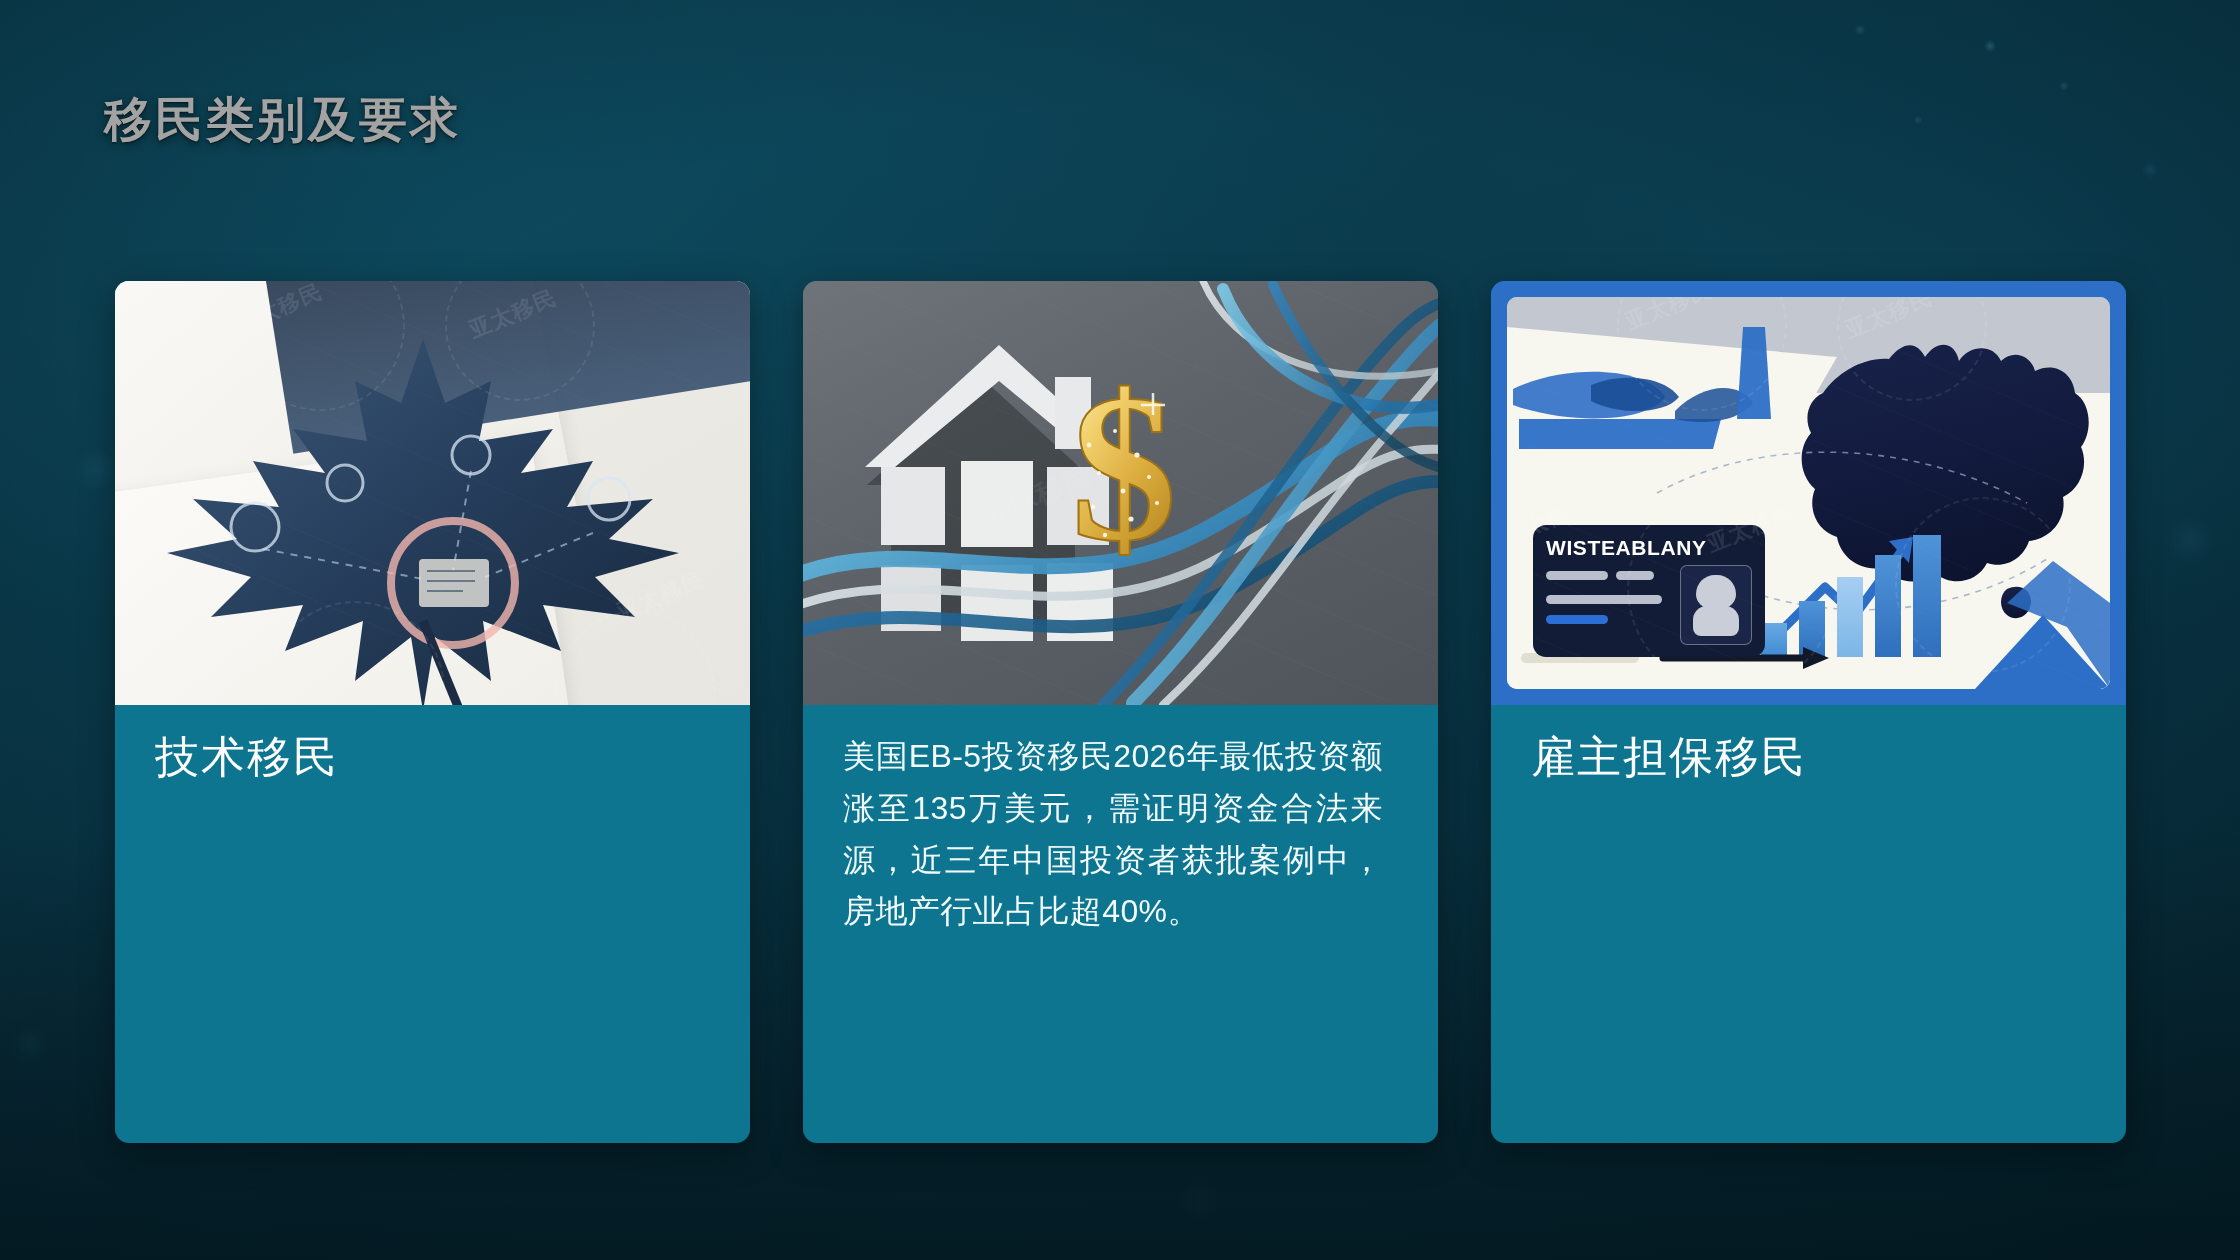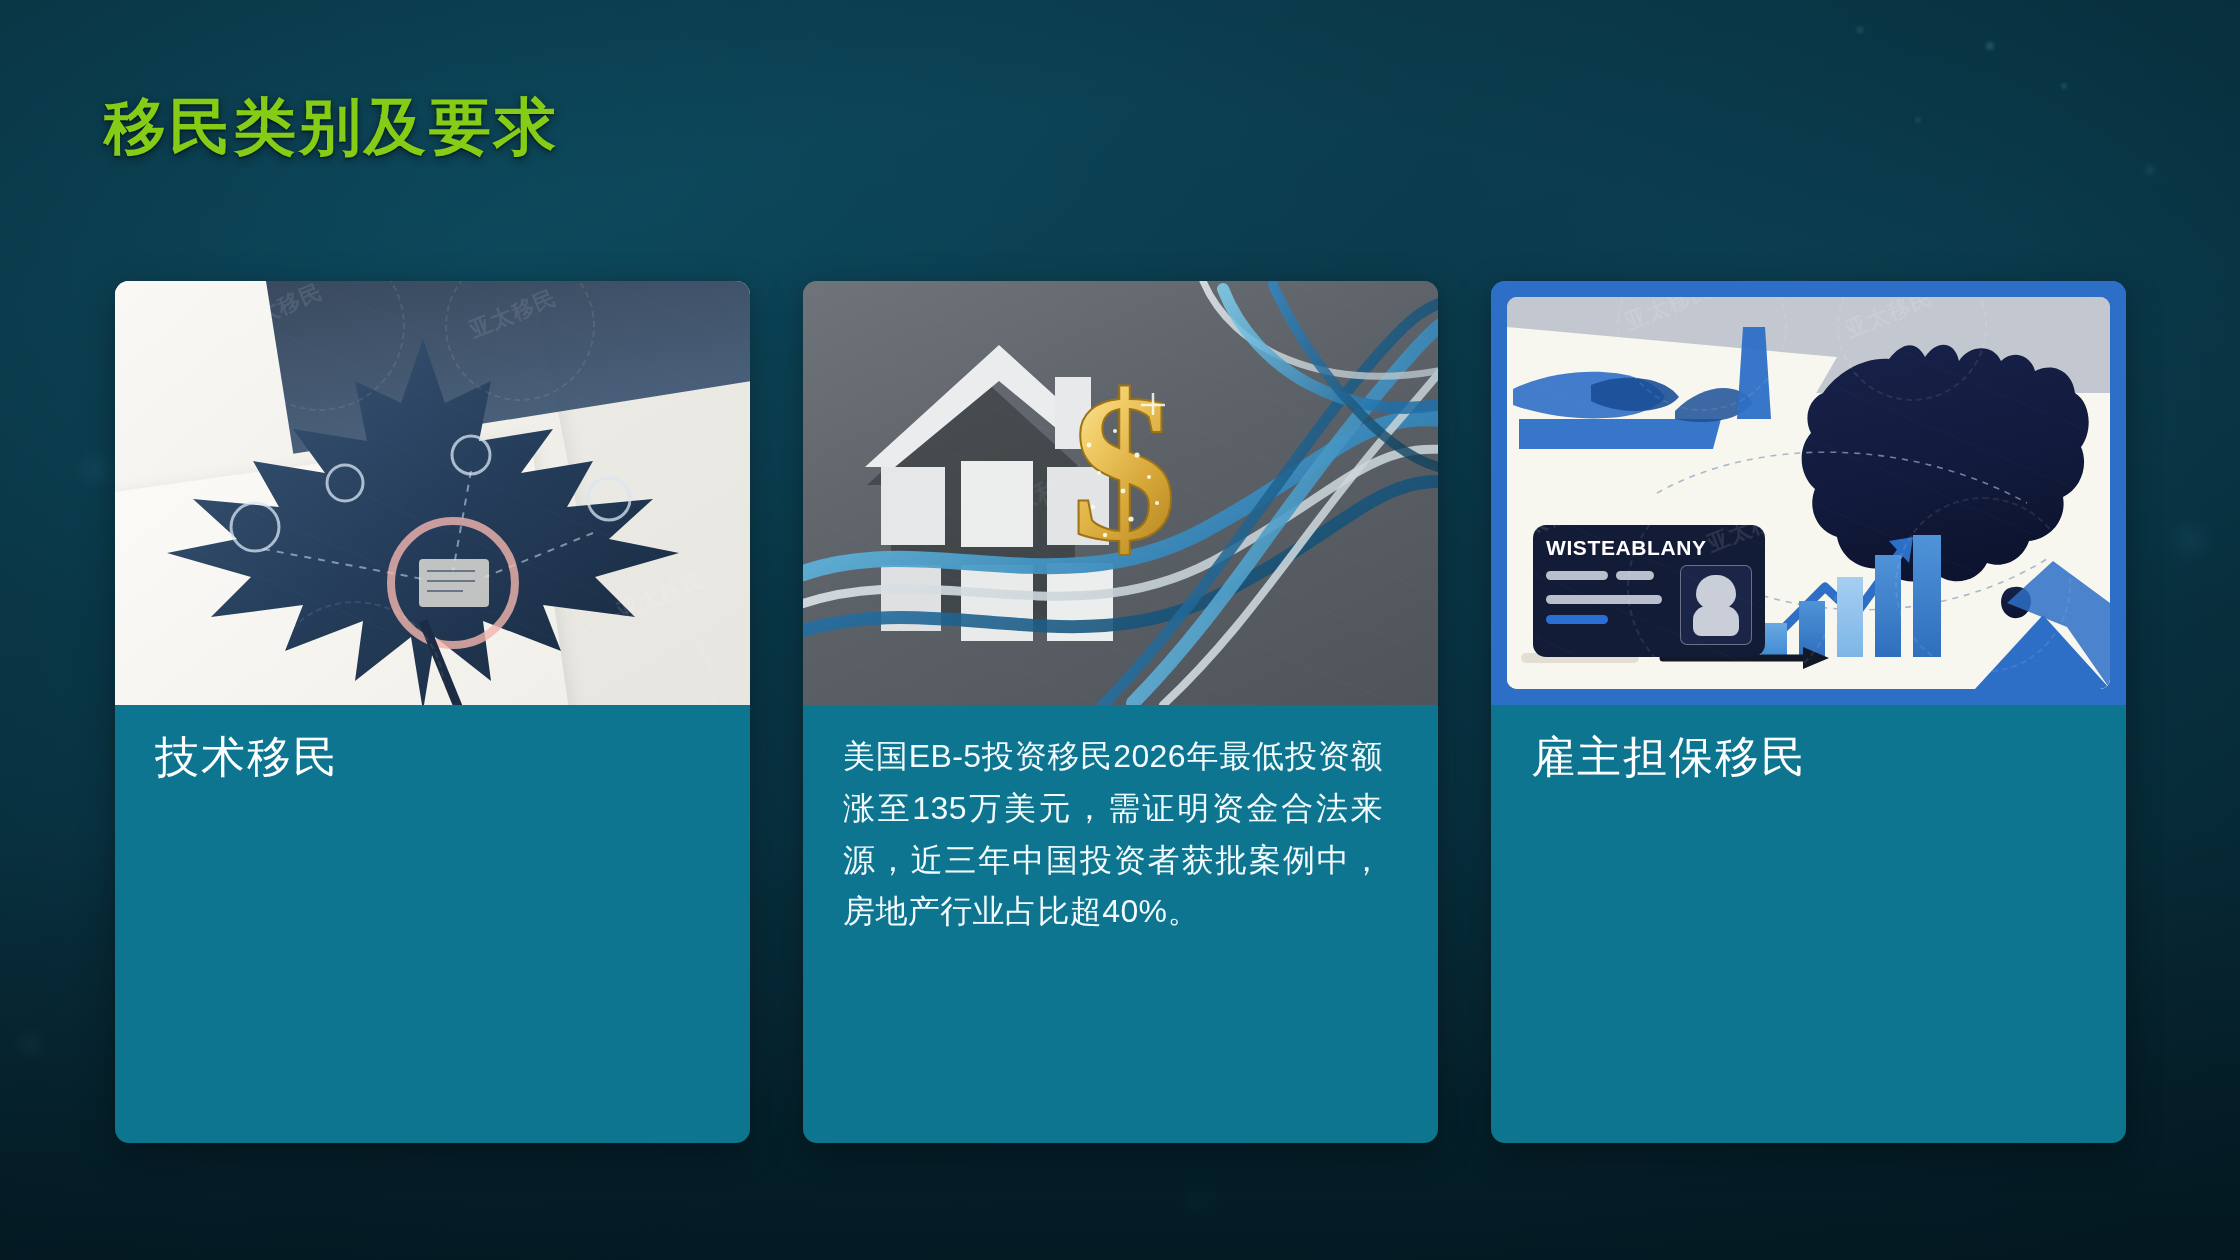--- a/index.html
+++ b/index.html
@@ -47,21 +47,21 @@
       linear-gradient(180deg, rgba(4,25,33,0) 0%, rgba(4,25,33,.40) 55%, rgba(3,20,27,.62) 100%);
   }
   .bg-vignette {
     position:absolute; inset:0;
     background:radial-gradient(ellipse 85% 80% at 50% 45%, rgba(0,0,0,0) 45%, rgba(2,18,25,.48) 100%);
   }
 
   
   #page-title {
     position:absolute; left:104px; top:96px;
-    font-size:62px; font-weight:bold; color:#84cc16;
+    font-size:48px; font-weight:bold; color:#a3a3a3;
     letter-spacing:3px; line-height:1;
     text-shadow:0 3px 10px rgba(0,0,0,.45), 0 1px 2px rgba(0,0,0,.6);
     white-space:nowrap;
   }
 
   
   #cards { position:absolute; left:0; top:281px; width:2240px; }
   .card {
     position:absolute; top:0; width:635px; height:862px;
     border-radius:14px; overflow:hidden;

